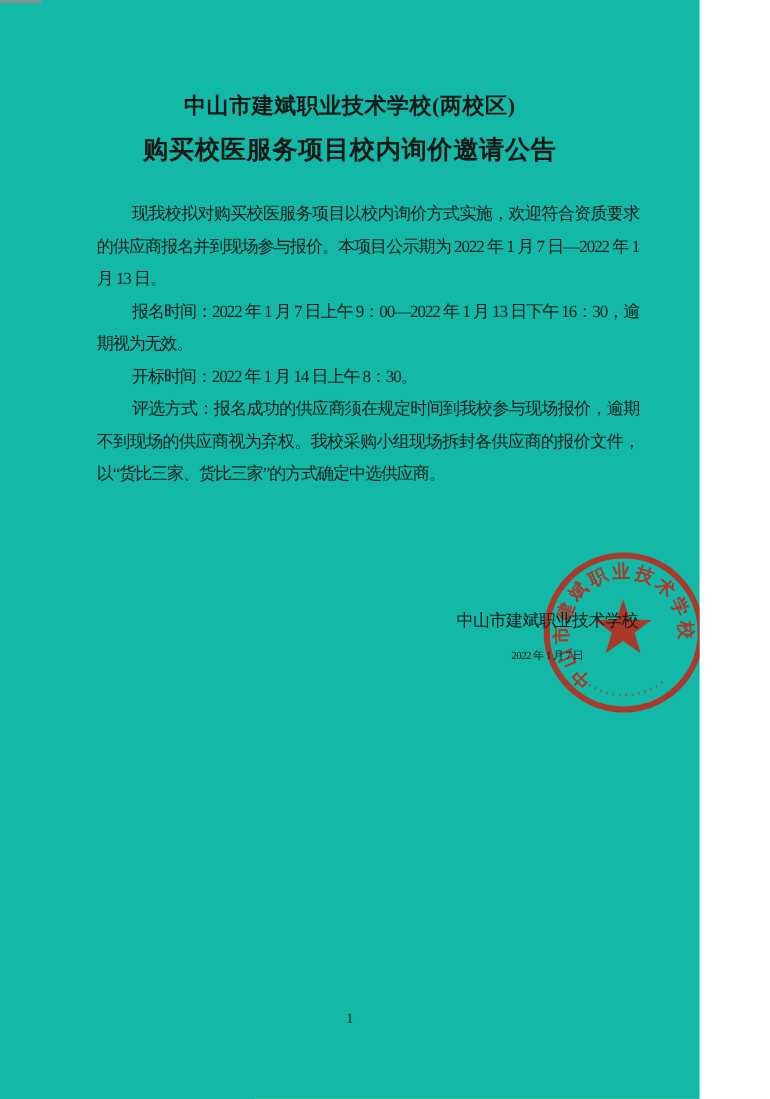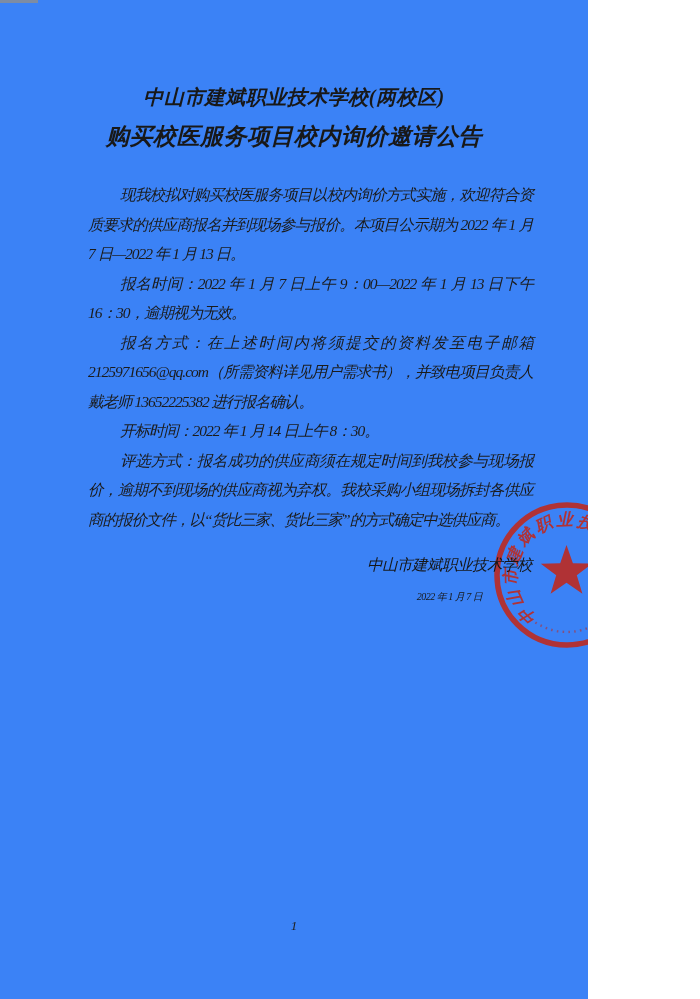--- a/index.html
+++ b/index.html
@@ -1,20 +1,19 @@
 <!DOCTYPE html>
 <html><head>
 <meta charset="utf-8">
 <style>
   html,body { margin:0; padding:0; background:#fff; }
   .page {
-    position:relative; width:588px; height:999px; overflow:hidden;
-    background:#3b82f6; color:#181818;
+    position:relative; width:636px; height:999px; overflow:hidden;
+    background:#14b8a6; color:#181818;
     font-family:"Liberation Serif","DejaVu Serif",serif;
-    font-style:italic;
   }
   .scan-mark {
     position:absolute; left:0; top:0; width:38px; height:3px;
     background:#8f8f8f; opacity:.8;
   }
   .title1 {
     margin:86px 0 0 0; font-size:20px; line-height:22px;
     font-weight:700; text-align:center; letter-spacing:0.5px;
   }
   .title2 {
@@ -46,21 +45,20 @@
 <div class="page">
 
   <div class="scan-mark"></div>
 
   <h1 class="title1">中山市建斌职业技术学校(两校区)</h1>
   <h2 class="title2">购买校医服务项目校内询价邀请公告</h2>
 
   <div class="body-text">
     <p>现我校拟对购买校医服务项目以校内询价方式实施，欢迎符合资质要求的供应商报名并到现场参与报价。本项目公示期为 2022 年 1 月 7 日—2022 年 1 月 13 日。</p>
     <p>报名时间：2022 年 1 月 7 日上午 9：00—2022 年 1 月 13 日下午 16：30，逾期视为无效。</p>
-    <p>报名方式：在上述时间内将须提交的资料发至电子邮箱 2125971656@qq.com（所需资料详见用户需求书），并致电项目负责人戴老师 13652225382 进行报名确认。</p>
     <p>开标时间：2022 年 1 月 14 日上午 8：30。</p>
     <p>评选方式：报名成功的供应商须在规定时间到我校参与现场报价，逾期不到现场的供应商视为弃权。我校采购小组现场拆封各供应商的报价文件，以“货比三家、货比三家”的方式确定中选供应商。</p>
   </div>
 
   <svg class="stamp" width="150" height="152" viewBox="0 0 150 152">
 
     <circle cx="75" cy="76" r="70" fill="none" stroke-width="5.5" stroke="#c1271b"></circle>
 
     <path id="sealArc" d="M 45.7 118.8 A 51 51 0 1 1 125.2 85.9" fill="none"></path>
     <text font-size="16.5" font-weight="700" font-family="Liberation Serif, DejaVu Serif, serif" fill="#c1271b">

